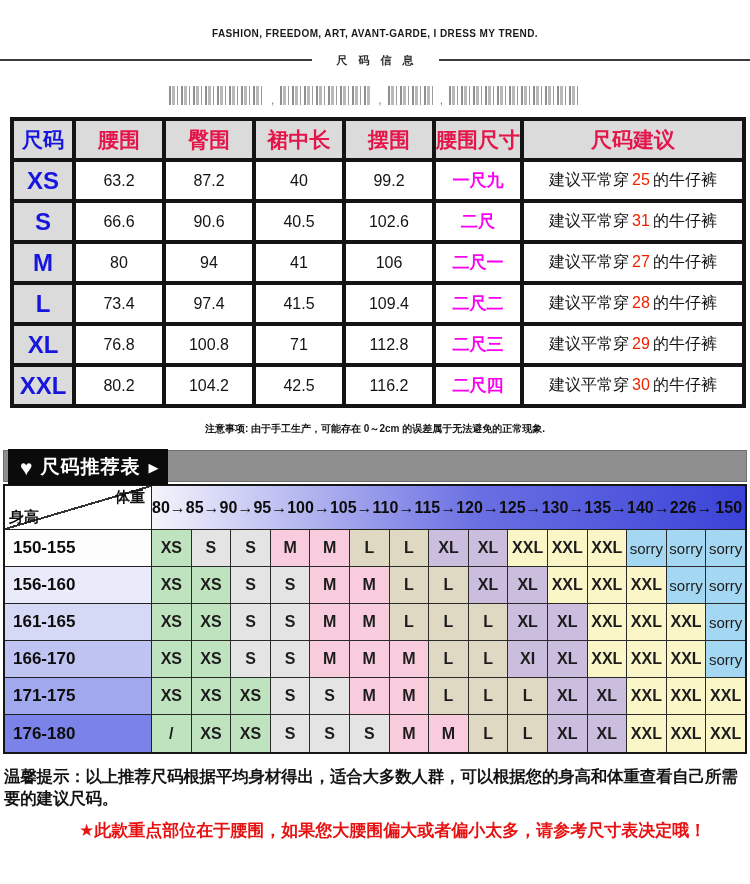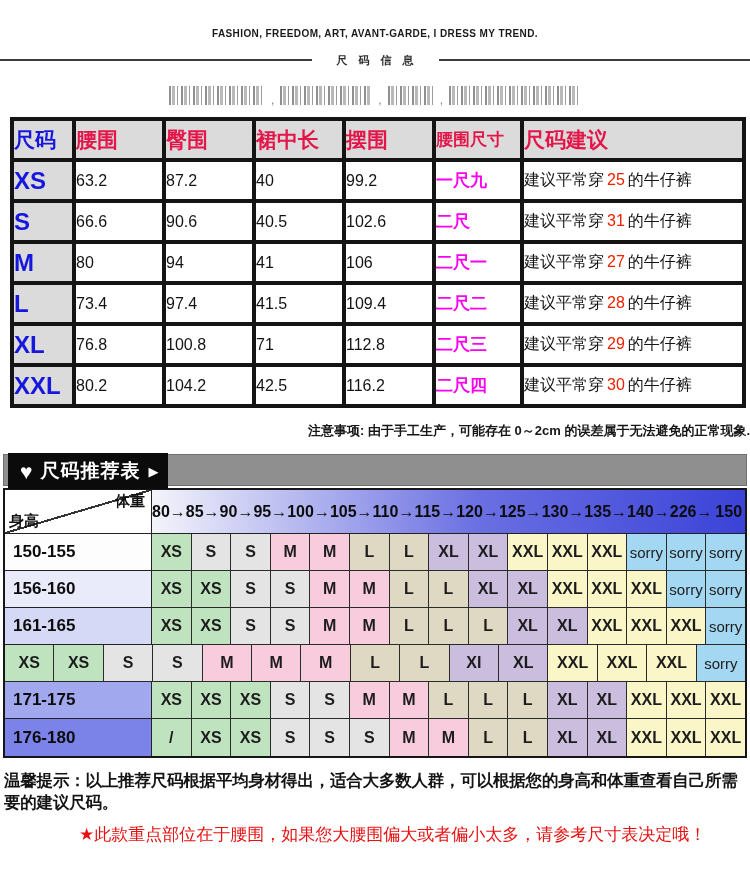--- a/index.html
+++ b/index.html
@@ -17,30 +17,30 @@
   .divider { display:flex; align-items:center; margin-top:12px; height:18px; }
   .divider .line { flex:1; border-top:2px solid #3c3c3c; }
   .divider .dv-label { font-size:11px; font-weight:700; color:#2b2b2b; letter-spacing:11px; padding:0 14px 0 25px; white-space:nowrap; }
   .barcodes { display:flex; justify-content:center; align-items:flex-end; gap:6px; margin-top:14px; height:22px; }
   .bc { height:19px; background:repeating-linear-gradient(90deg,#8f8f8f 0 2px,#fff 2px 3px,#b9b9b9 3px 6px,#fff 6px 8px,#9c9c9c 8px 9px,#fff 9px 12px); }
   .bc1{width:96px;} .bc2{width:92px;} .bc3{width:46px;} .bc4{width:132px;}
   .bc-sep { font-size:12px; color:#8a8a8a; line-height:10px; }
 
   
   table.sizetab { border-collapse:collapse; margin:12px auto 0 10px; width:732px; table-layout:fixed; }
-  table.sizetab td { border:4px solid #141414; text-align:left; height:41px; background:#fff; font-size:16px; color:#141414; }
+  table.sizetab td { border:4px solid #141414; text-align:center; height:41px; background:#fff; font-size:16px; color:#141414; }
   table.sizetab tr.head td { background:#dbdbdb; font-weight:700; font-size:21px; color:#e31549; }
   table.sizetab tr.head td.c-size { color:#1616dd; }
-  table.sizetab tr.head td.c-waistcn { font-size:17px; }
+  table.sizetab tr.head td.c-waistcn { font-size:21px; }
   table.sizetab td.c-size { background:#dbdbdb; color:#1616dd; font-weight:700; font-size:24px; }
   table.sizetab td.c-waistcn { color:#fb00f0; font-weight:700; font-size:17px; }
   .jeans-num { color:#ee2200; padding:0 3px; }
   .sugg { font-size:15px; }
 
-  .notice { text-align:right; font-size:13px; font-weight:700; color:#161616; margin-top:14px; }
+  .notice { text-align:center; font-size:10px; font-weight:700; color:#161616; margin-top:14px; }
 
   
   .band { position:relative; margin:14px 3px 0 3px; height:32px; background:#8f8f8f; border:1px solid #6f6f6f; }
   .band-black { position:absolute; left:4px; top:-2px; height:36px; width:160px; background:#0b0b0b;
                 display:flex; align-items:center; gap:8px; padding-left:12px; color:#fff; }
   .band-heart { font-size:21px; line-height:1; }
   .band-title { font-size:19px; font-weight:700; letter-spacing:1px; }
   .band-arrow { font-size:13px; }
 
   
@@ -58,21 +58,21 @@
       font-size:17px; font-weight:700; color:#0c0c0c; border-right:1px solid #222; border-bottom:1px solid #222; }
   .rec-cell { flex:1; display:flex; align-items:center; justify-content:center; height:37px;
       border-right:1px solid #2a2a2a; border-bottom:1px solid #2a2a2a; font-size:16px; font-weight:600; color:#1c1c1c; }
   .rec-cell:last-child { border-right:none; }
   .rec-row:last-child .rec-cell, .rec-row:last-child .rec-hhead { border-bottom:none; }
   .rec-cell.small { font-size:15px; font-weight:500; }
 
   
   .foot { margin:12px 4px 0 4px; }
   .foot-tip { font-size:16.5px; font-weight:700; color:#141414; letter-spacing:-0.2px; }
-  .foot-warn { font-size:17px; font-weight:400; color:#e81111; margin-top:9px; padding-left:75px; }
+  .foot-warn { font-size:17px; font-weight:700; color:#e81111; margin-top:9px; padding-left:75px; }
 </style>
 </head>
 <body>
 
 <div class="hdr">
   <div class="hdr-sub">FASHION, FREEDOM, ART, AVANT-GARDE, I DRESS MY TREND.</div>
 </div>
 <div class="divider">
   <span class="line"></span>
   <span class="dv-label">尺码信息</span>
@@ -248,20 +248,21 @@
         <div class="rec-cell" style="background: rgb(223, 216, 195);">L</div>
         <div class="rec-cell" style="background: rgb(223, 216, 195);">L</div>
         <div class="rec-cell" style="background: rgb(202, 189, 222);">XL</div>
         <div class="rec-cell" style="background: rgb(202, 189, 222);">XL</div>
         <div class="rec-cell" style="background: rgb(250, 246, 199);">XXL</div>
         <div class="rec-cell" style="background: rgb(250, 246, 199);">XXL</div>
         <div class="rec-cell" style="background: rgb(250, 246, 199);">XXL</div>
         <div class="rec-cell small" style="background: rgb(164, 215, 241);">sorry</div>
       </div>
       <div class="rec-row">
+        <div class="rec-hhead" style="background: rgb(191, 195, 241);">166-170</div>
         <div class="rec-cell" style="background: rgb(192, 227, 191);">XS</div>
         <div class="rec-cell" style="background: rgb(192, 227, 191);">XS</div>
         <div class="rec-cell" style="background: rgb(228, 228, 228);">S</div>
         <div class="rec-cell" style="background: rgb(228, 228, 228);">S</div>
         <div class="rec-cell" style="background: rgb(248, 203, 221);">M</div>
         <div class="rec-cell" style="background: rgb(248, 203, 221);">M</div>
         <div class="rec-cell" style="background: rgb(248, 203, 221);">M</div>
         <div class="rec-cell" style="background: rgb(223, 216, 195);">L</div>
         <div class="rec-cell" style="background: rgb(223, 216, 195);">L</div>
         <div class="rec-cell" style="background: rgb(202, 189, 222);">XI</div>

